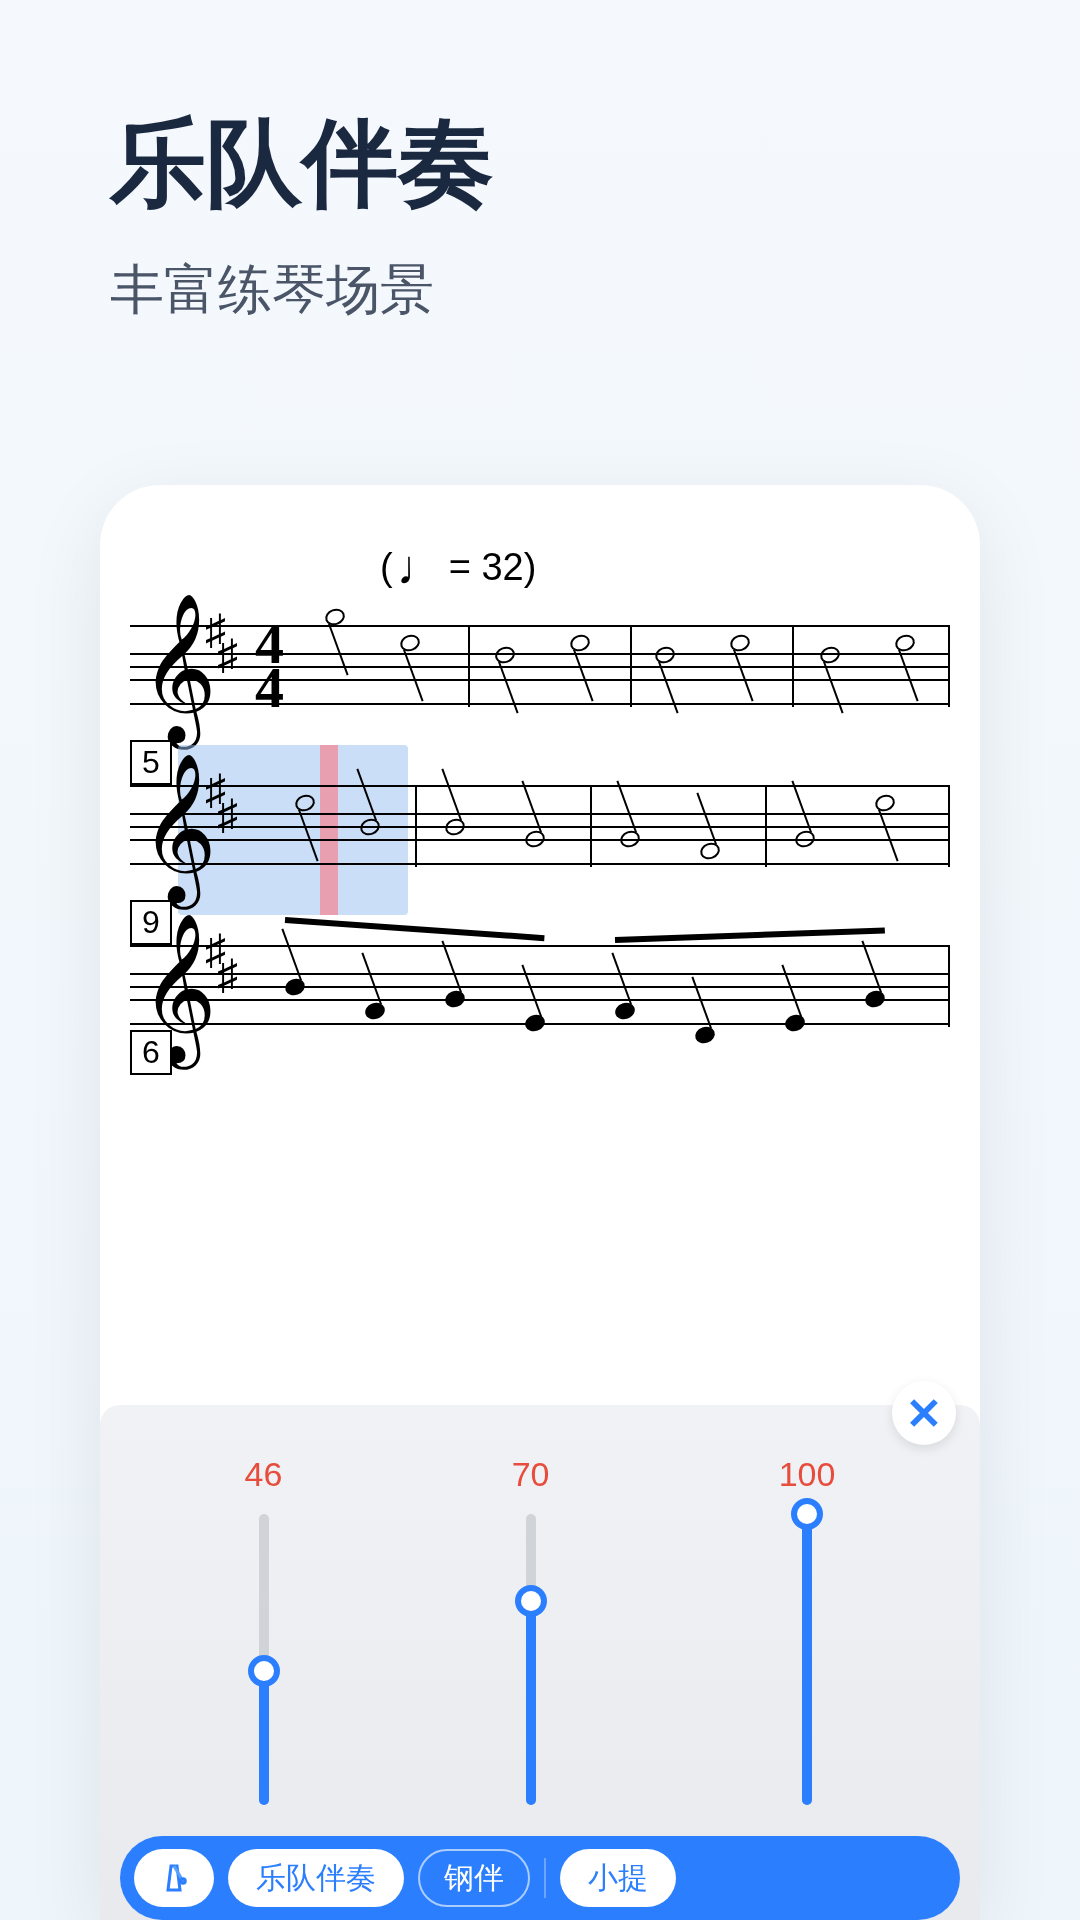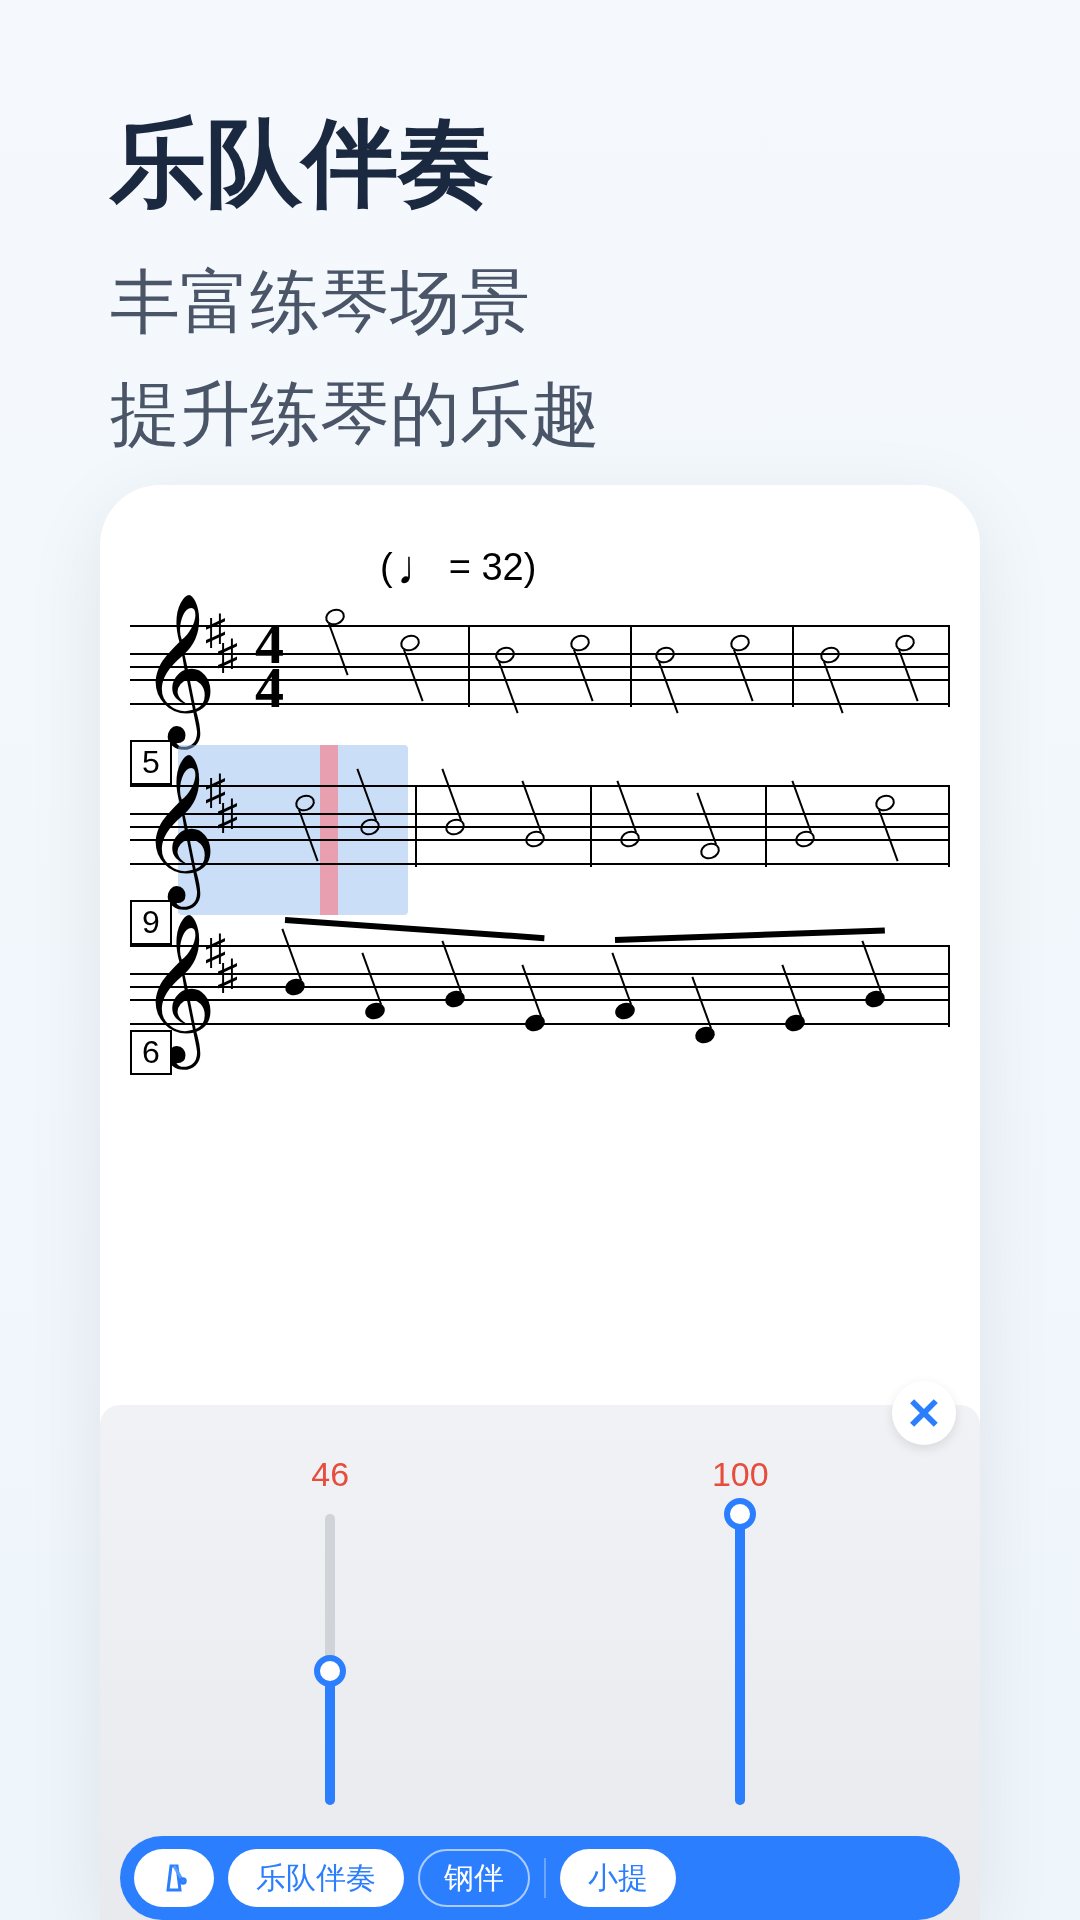--- a/index.html
+++ b/index.html
@@ -23,21 +23,21 @@
     
     .title {
       font-size: 96px;
       font-weight: 900;
       color: #1a2940;
       line-height: 1.1;
       margin-bottom: 30px;
     }
     
     .subtitle {
-      font-size: 70px;
+      font-size: 54px;
       color: #4a5568;
       line-height: 1.6;
     }
     
     .phone-frame {
       position: absolute;
       top: 485px;
       left: 100px;
       width: 880px;
       height: 1435px;
@@ -346,21 +346,20 @@
       height: 36px;
     }
   </style>
 </head>
 <body>
 
 <div class="header">
   <div class="title">乐队伴奏</div>
   <div class="subtitle">
     <div>丰富练琴场景</div>
-    <div>提升练琴的乐趣</div>
   </div>
 </div>
 
 <div class="phone-frame">
 
   <div class="sheet-music">
 
     <div class="tempo-marking">
       <span>(</span>
       <span class="tempo-note">♩</span>
@@ -504,20 +503,27 @@
 
     <div class="sliders">
       <div class="slider-group">
         <div class="slider-value">46</div>
         <div class="slider-track">
           <div class="slider-fill" style="height:46%;"></div>
           <div class="slider-thumb" style="bottom:calc(46% - 16px);"></div>
         </div>
       </div>
       <div class="slider-group">
+        <div class="slider-value">70</div>
+        <div class="slider-track">
+          <div class="slider-fill" style="height:70%;"></div>
+          <div class="slider-thumb" style="bottom:calc(70% - 16px);"></div>
+        </div>
+      </div>
+      <div class="slider-group">
         <div class="slider-value">100</div>
         <div class="slider-track">
           <div class="slider-fill" style="height:100%;"></div>
           <div class="slider-thumb" style="bottom:calc(100% - 16px);"></div>
         </div>
       </div>
     </div>
 
     <div class="bottom-bar">
       <div class="bar-item bar-item-icon">

